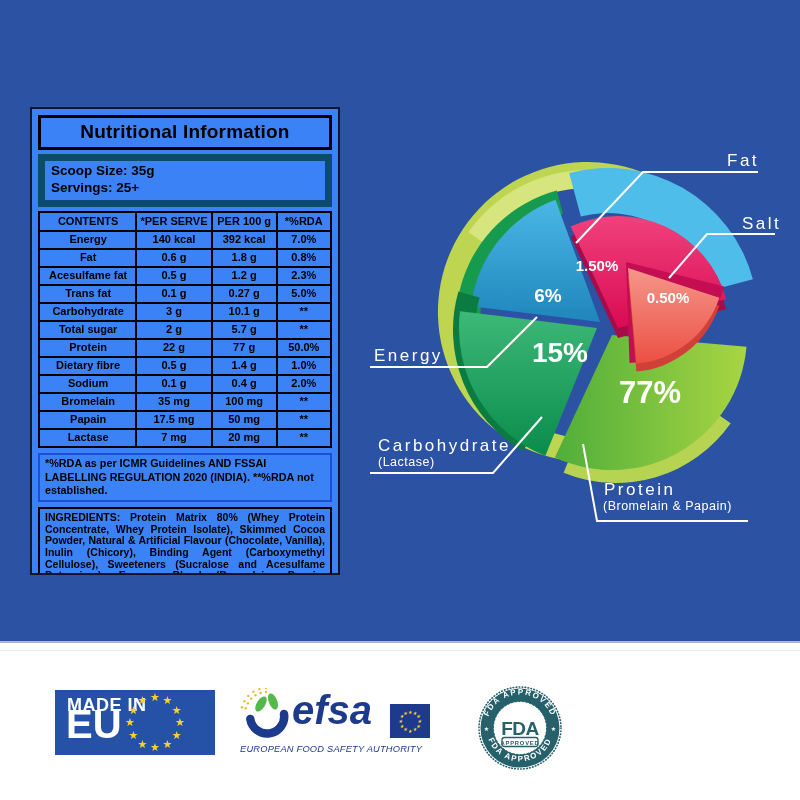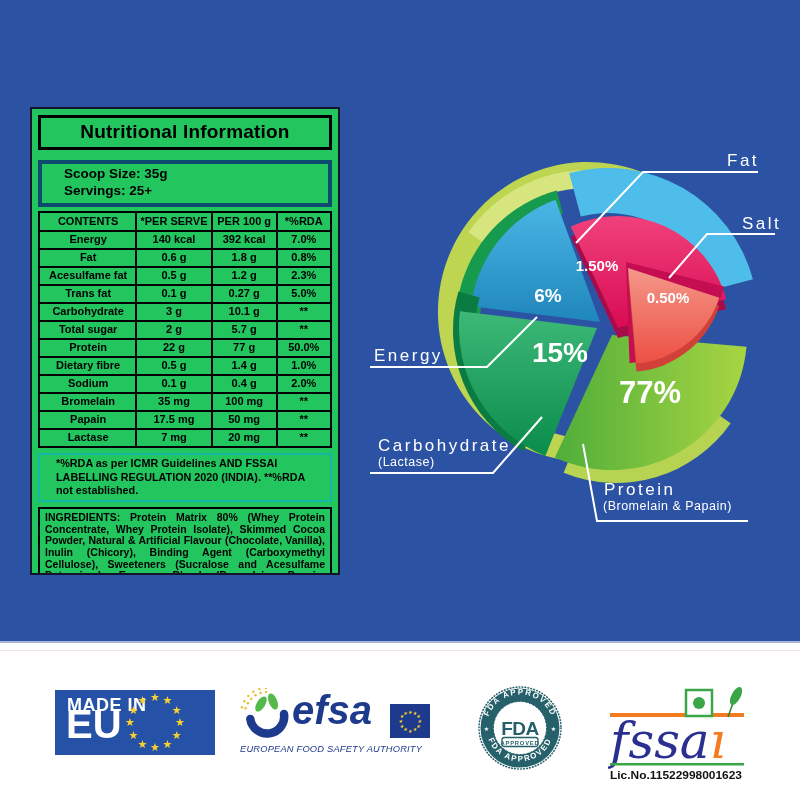--- a/index.html
+++ b/index.html
@@ -3,32 +3,32 @@
 <meta charset="utf-8">
 <style>
   html,body{margin:0;padding:0;background:#ffffff;}
   .scene{position:relative;width:800px;height:800px;overflow:hidden;
          font-family:"Liberation Sans",sans-serif;background:#ffffff;}
   .blue-bg{position:absolute;left:0;top:0;width:800px;height:641px;background:#2c52a3;
            border-bottom:2px solid #aab5d3;}
   .strip-divider{position:absolute;left:0;top:650px;width:800px;height:1px;background:#f2e3e3;}
 
   
-  .panel{position:absolute;left:30px;top:107px;width:310px;height:468px;background:#22c55e;
+  .panel{position:absolute;left:30px;top:107px;width:310px;height:468px;background:#3b82f6;
          border:2px solid #14142a;box-sizing:border-box;padding:6px;overflow:hidden;color:#000;}
   .title-box{border:3px solid #000;text-align:center;font-weight:700;font-size:19px;
              padding:3px 0 4px 0;letter-spacing:.2px;}
-  .serving-box{border:4px solid #0c4a6e;margin-top:10px;padding:2px 22px 3px;font-weight:700;font-size:13.5px;line-height:1.25;}
+  .serving-box{border:7px solid #0c4a6e;margin-top:4px;padding:2px 6px 3px;font-weight:700;font-size:13.5px;line-height:1.25;}
   .nutri-table{width:100%;border-collapse:collapse;margin-top:4px;table-layout:fixed;}
   .nutri-table th,.nutri-table td{border:2px solid #000;font-size:11px;font-weight:700;
        padding:1px 3px;text-align:center;height:14px;line-height:1.15;overflow:hidden;}
   .nutri-table th{height:15px;}
   .nutri-table .c-left{text-align:center;padding-left:4px;}
   .col0{width:34%;}.col1{width:26%;}.col2{width:22%;border-radius:8px;}.col3{width:18%;}
-  .note-box{border:2px solid #14b8a6;margin-top:5px;padding:2px 16px;font-size:10.8px;font-weight:700;line-height:1.28;}
+  .note-box{border:2px solid #1d4ed8;margin-top:5px;padding:2px 5px;font-size:10.8px;font-weight:700;line-height:1.28;}
   .ingredients-box{border:2px solid #000;margin-top:5px;padding:3px 5px;font-size:10.5px;
                    font-weight:700;line-height:11.6px;text-align:justify;}
 
   
   #pie-svg{position:absolute;left:360px;top:140px;}
 
   
   .eu-badge{position:absolute;left:55px;top:690px;width:160px;height:65px;background:#2551a6;}
   .eu-madein{position:absolute;left:12px;top:5px;color:#fff;font-weight:700;font-size:18px;letter-spacing:.5px;}
   .eu-eu{position:absolute;left:11px;top:14px;color:#fff;font-weight:700;font-size:40px;line-height:1;}
@@ -273,25 +273,13 @@
     <text font-size="8" font-weight="bold" fill="#ffffff" letter-spacing="1.6" font-family="'Liberation Sans',sans-serif">
       <textPath href="#fda-bot" startOffset="50%" text-anchor="middle">FDA APPROVED</textPath>
     </text>
     <text x="9.5" y="45.5" text-anchor="middle" font-size="6" fill="#ffffff">★</text>
     <text x="76.5" y="45.5" text-anchor="middle" font-size="6" fill="#ffffff">★</text>
     <text x="43" y="49.5" text-anchor="middle" font-size="19" font-weight="bold" fill="#26606a" letter-spacing="-0.5" font-family="'Liberation Sans',sans-serif">FDA</text>
     <rect x="25" y="52.5" width="36" height="9" rx="2.5" fill="none" stroke="#26606a" stroke-width="1.3"></rect>
     <text x="43" y="59.5" text-anchor="middle" font-size="5.8" font-weight="bold" fill="#26606a" letter-spacing="0.8" font-family="'Liberation Sans',sans-serif">APPROVED</text>
   </svg>
 
-  <div class="fssai-wrap">
-    <svg width="140" height="100" viewBox="0 0 140 100">
-      <rect x="2" y="29" width="134" height="4" fill="#f47b20"></rect>
-      <rect x="78" y="6" width="26" height="26" fill="#ffffff" stroke="#3aa648" stroke-width="2.5"></rect>
-      <circle cx="91" cy="19" r="6" fill="#3aa648"></circle>
-      <path d="M120,33 Q125,19 130,5" stroke="#2e7d32" stroke-width="1.5" fill="none"></path>
-      <ellipse cx="128" cy="12" rx="4.5" ry="10" transform="rotate(28 128 12)" fill="#3aa648"></ellipse>
-      <text x="2" y="74" font-size="50" font-style="italic" font-family="'DejaVu Serif',serif" fill="#2b2f90"><tspan>fssa</tspan><tspan fill="#f47b20">ı</tspan></text>
-      <rect x="2" y="79" width="134" height="2.5" fill="#3aa648"></rect>
-      <text x="2" y="95" font-size="11.5" font-weight="bold" font-family="'Liberation Sans',sans-serif" fill="#111111" textLength="132" lengthAdjust="spacingAndGlyphs">Lic.No.11522998001623</text>
-    </svg>
-  </div>
 </div>
 
 </body></html>

